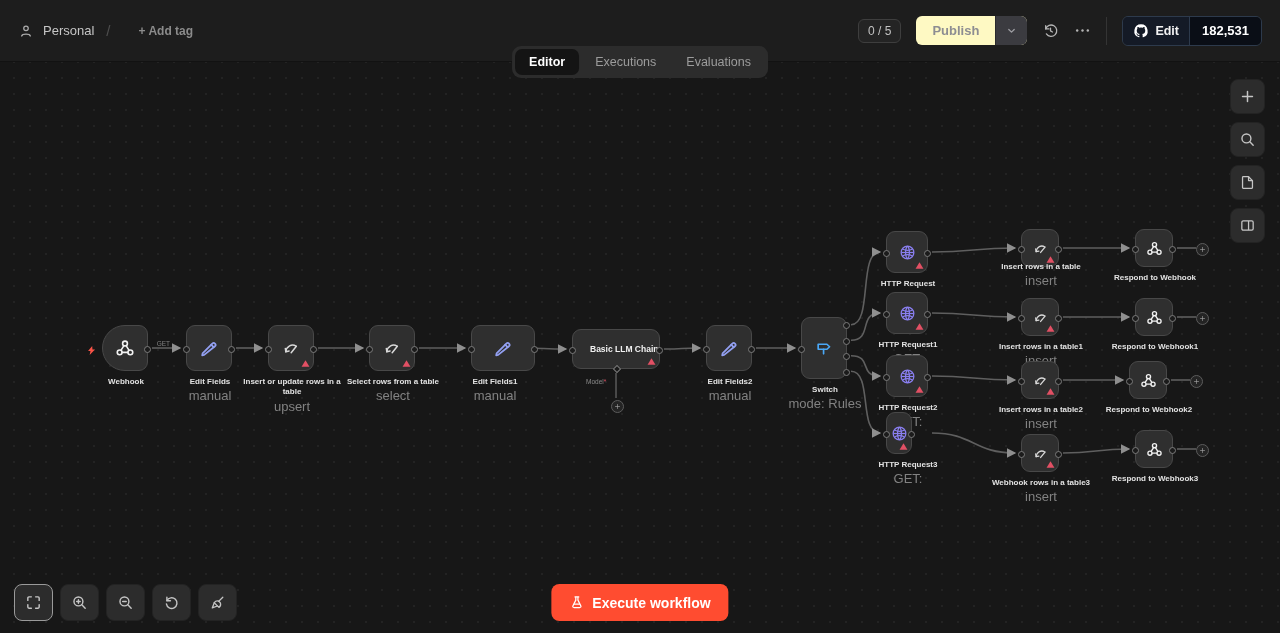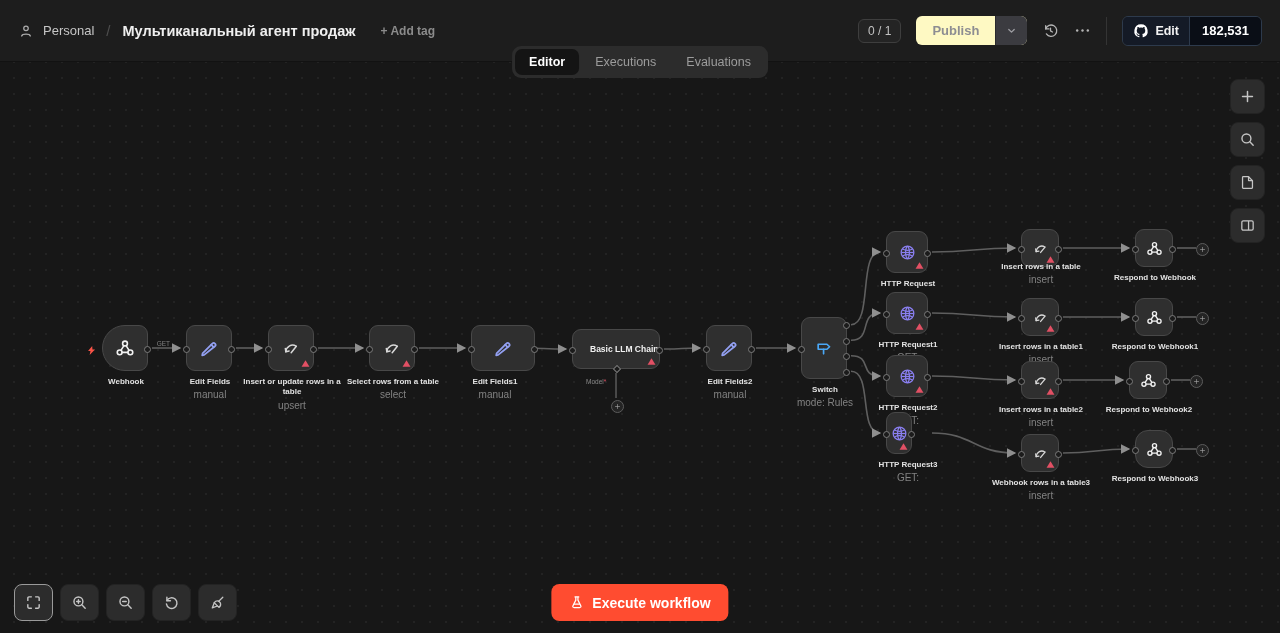--- a/index.html
+++ b/index.html
@@ -57,21 +57,21 @@
 
   
   .node{position:absolute; background:var(--node-bg); border:1px solid var(--node-border); border-radius:9px;
     display:flex; align-items:center; justify-content:center; z-index:3; cursor:pointer;}
   .node.trigger{border-radius:23px 9px 9px 23px;}
   .node.wide{justify-content:flex-start; padding:0 10px; gap:7px;}
   .wide-label{font-size:8.5px; font-weight:700; color:#f0f0f0; white-space:nowrap;}
   .icon-wrap{display:flex; align-items:center; justify-content:center;}
   .icon-wrap svg{width:100%; height:100%; display:block;}
   .node-label{position:absolute; text-align:center; font-size:8px; font-weight:600; color:#e2e2e2; line-height:1.3; z-index:3;}
-  .node-sub{font-size:10px; color:#828282; font-weight:400; margin-top:1px;}
+  .node-sub{font-size:13px; color:#828282; font-weight:400; margin-top:1px;}
   .port{position:absolute; width:7px; height:7px; border-radius:50%; background:#1b1b1b; border:1.5px solid #7b7b7b; z-index:4;}
   .warn-tri{position:absolute; right:3px; bottom:2px; width:9px; height:9px; color:var(--warning); z-index:4;}
   .warn-tri svg{width:100%; height:100%; display:block;}
   .plus-circle{position:absolute; width:13px; height:13px; border-radius:50%; border:1px solid #5c5c5c;
     background:#242424; color:#a8a8a8; display:flex; align-items:center; justify-content:center; z-index:4;}
   .plus-circle svg{width:7px; height:7px;}
   .bolt{position:absolute; color:#fb5447; z-index:4; width:11px; height:13px;}
   .bolt svg{width:100%; height:100%;}
   .diamond{position:absolute; width:6px; height:6px; background:#1b1b1b; border:1.5px solid #7b7b7b; transform:rotate(45deg); z-index:4;}
   .model-label{position:absolute; font-size:6.5px; color:#8a8a8a; z-index:4; white-space:nowrap;}
@@ -472,21 +472,21 @@
         <span class="port" style="right: -4px; top: 15.5px;"></span>
         <span class="plus-circle" style="right: -37px; top: 12.5px;">
           <svg viewBox="0 0 24 24" fill="none" stroke="currentColor" stroke-width="2.1" stroke-linecap="round">
             <path d="M12 5 v14 M5 12 h14"></path>
           </svg>
         </span>
         <div class="node-label" style="left: -36px; width: 110px; top: 43px;">
           <div>Respond to Webhook2</div>
         </div>
       </div>
-      <div class="node" style="left: 1135px; top: 430px; width: 38px; height: 38px; border-radius: 13px;">
+      <div class="node" style="left: 1135px; top: 430px; width: 38px; height: 38px;">
         <span class="icon-wrap" style="width: 17px; height: 17px; color: rgb(242, 242, 242);">
           <svg viewBox="0 0 24 24" fill="none" stroke="currentColor" stroke-width="1.9" stroke-linecap="round">
             <circle cx="12" cy="6.6" r="2.9"></circle>
             <circle cx="5.6" cy="17.2" r="2.9"></circle>
             <circle cx="18.4" cy="17.2" r="2.9"></circle>
             <path d="M10.7 9.2 7.3 14.6 M13.3 9.2 16.7 14.6 M8.5 17.2 h7"></path>
           </svg>
         </span>
         <span class="port" style="left: -4px; top: 15.5px;"></span>
         <span class="port" style="right: -4px; top: 15.5px;"></span>
@@ -505,25 +505,24 @@
 <div class="header">
   <div class="h-left">
     <span class="person-ic">
       <svg width="16" height="16" viewBox="0 0 24 24" fill="none" stroke="currentColor" stroke-width="1.9" stroke-linecap="round">
           <circle cx="12" cy="8" r="3.4"></circle>
           <path d="M5.5 19.5 c1-3.8 12-3.8 13 0"></path>
         </svg>
     </span>
     <span class="project">Personal</span>
     <span class="crumb-sep">/</span>
-    <span class="wf-title">Мультиканальный агент продаж</span>
     <span class="add-tag">+ Add tag</span>
   </div>
   <div class="h-right">
-    <span class="badge-01">0 / 1</span>
+    <span class="badge-01">0 / 5</span>
     <div class="publish">
       <span class="publish-main">Publish</span>
       <span class="publish-caret">
         <span style="display:flex">
           <svg width="13" height="13" viewBox="0 0 24 24" fill="none" stroke="currentColor" stroke-width="2.4" stroke-linecap="round" stroke-linejoin="round">
               <path d="M7 10 l5 5 5-5"></path>
             </svg>
         </span>
       </span>
     </div>

